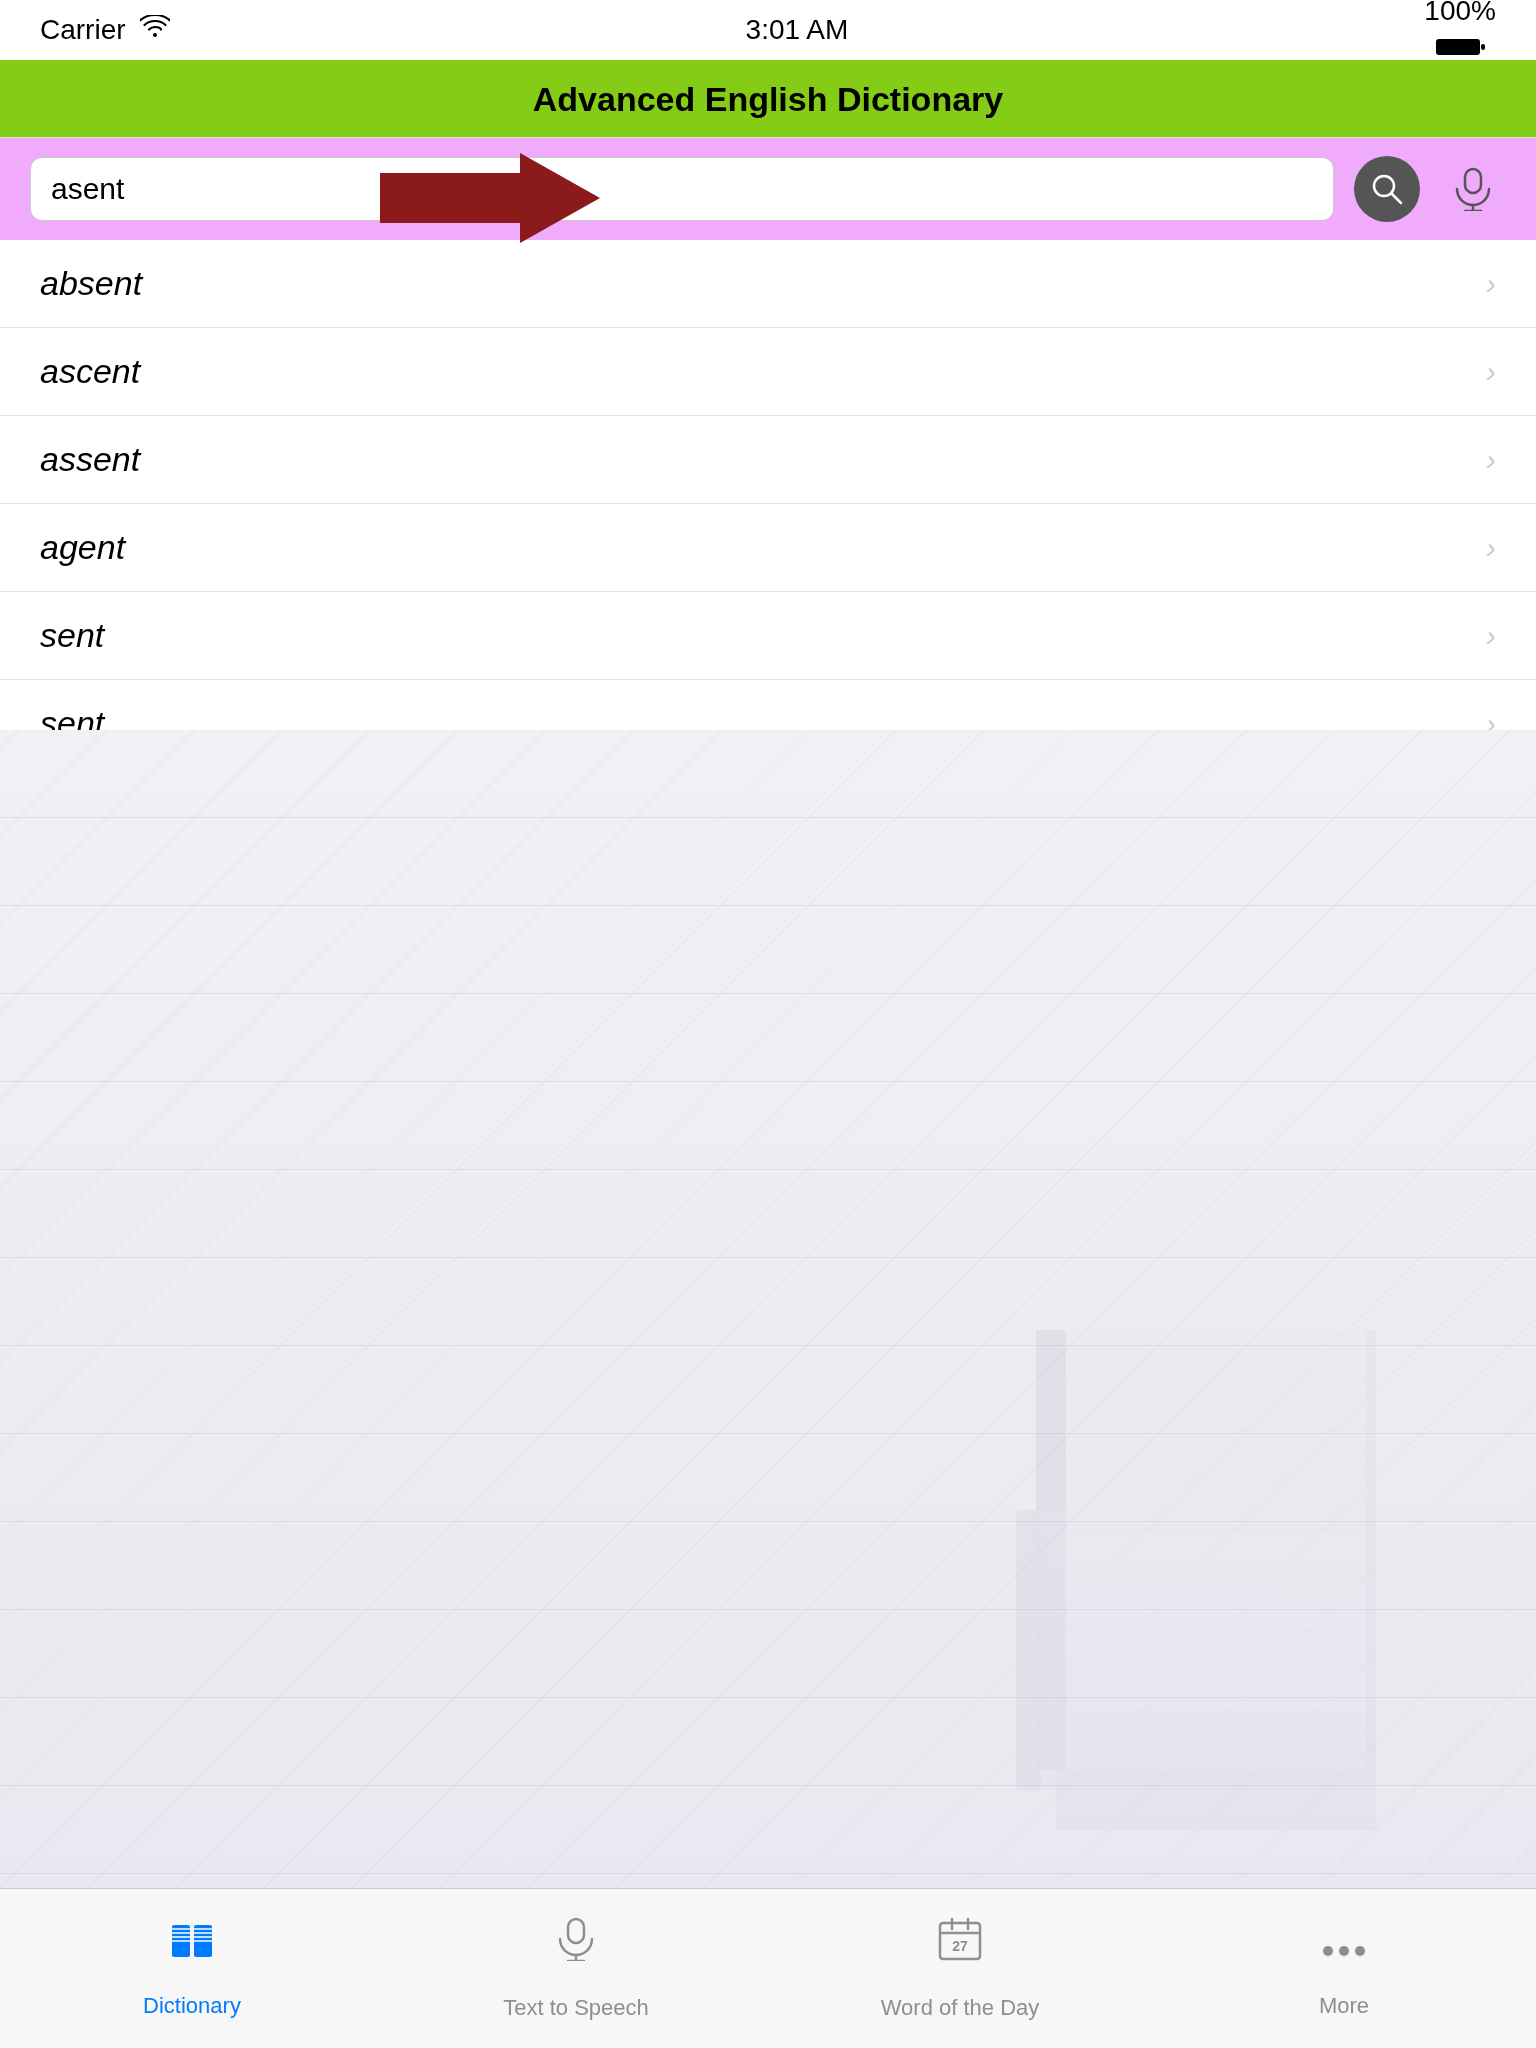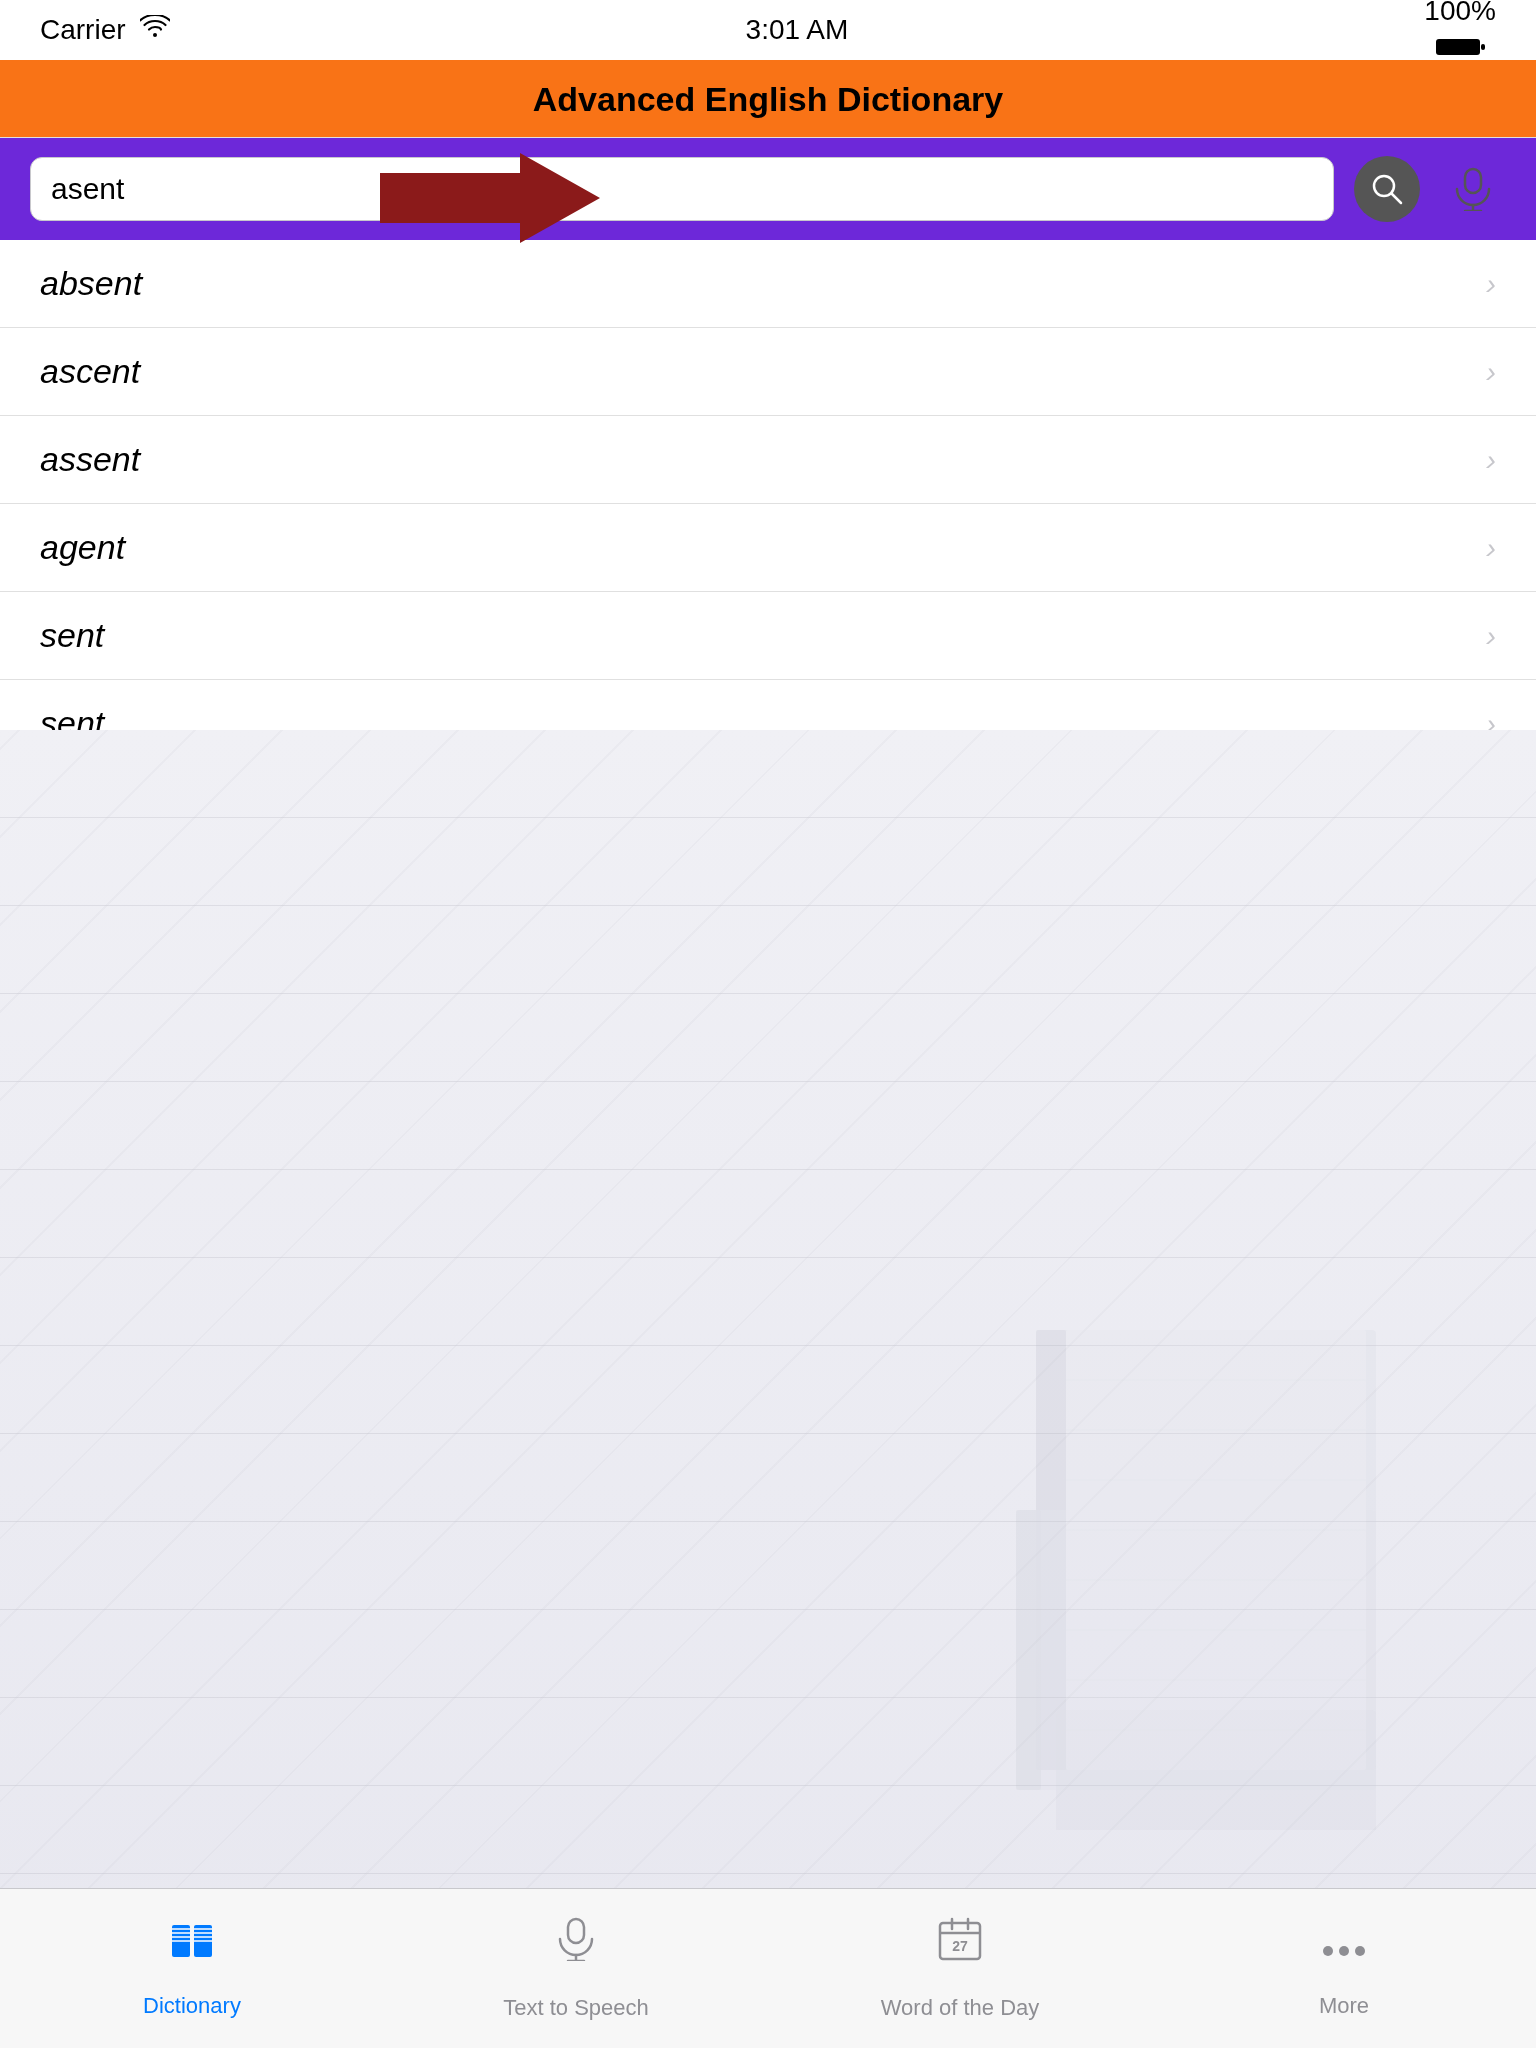--- a/index.html
+++ b/index.html
@@ -23,32 +23,32 @@
       justify-content: space-between;
       padding: 0 40px;
       font-size: 28px;
       font-weight: 500;
     }
     .status-left { display: flex; align-items: flex-start; gap: 14px; }
     .status-right { display: flex; align-items: center; gap: 7px; flex-direction: column; }
 
     
     .page-title {
-      background: #f97316;
+      background: #84cc16;
       text-align: center;
       padding: 20px 0 18px;
       font-size: 34px;
       font-weight: 600;
       color: #000;
       border-bottom: 1px solid #e0e0e0;
     }
 
     
     .search-bar {
-      background: #6d28d9;
+      background: #f0abfc;
       padding: 18px 30px;
       display: flex;
       align-items: center;
       gap: 20px;
     }
     .search-input-wrapper {
       flex: 1;
       background: white;
       border: 1px solid #c8c8cc;
       border-radius: 12px;

